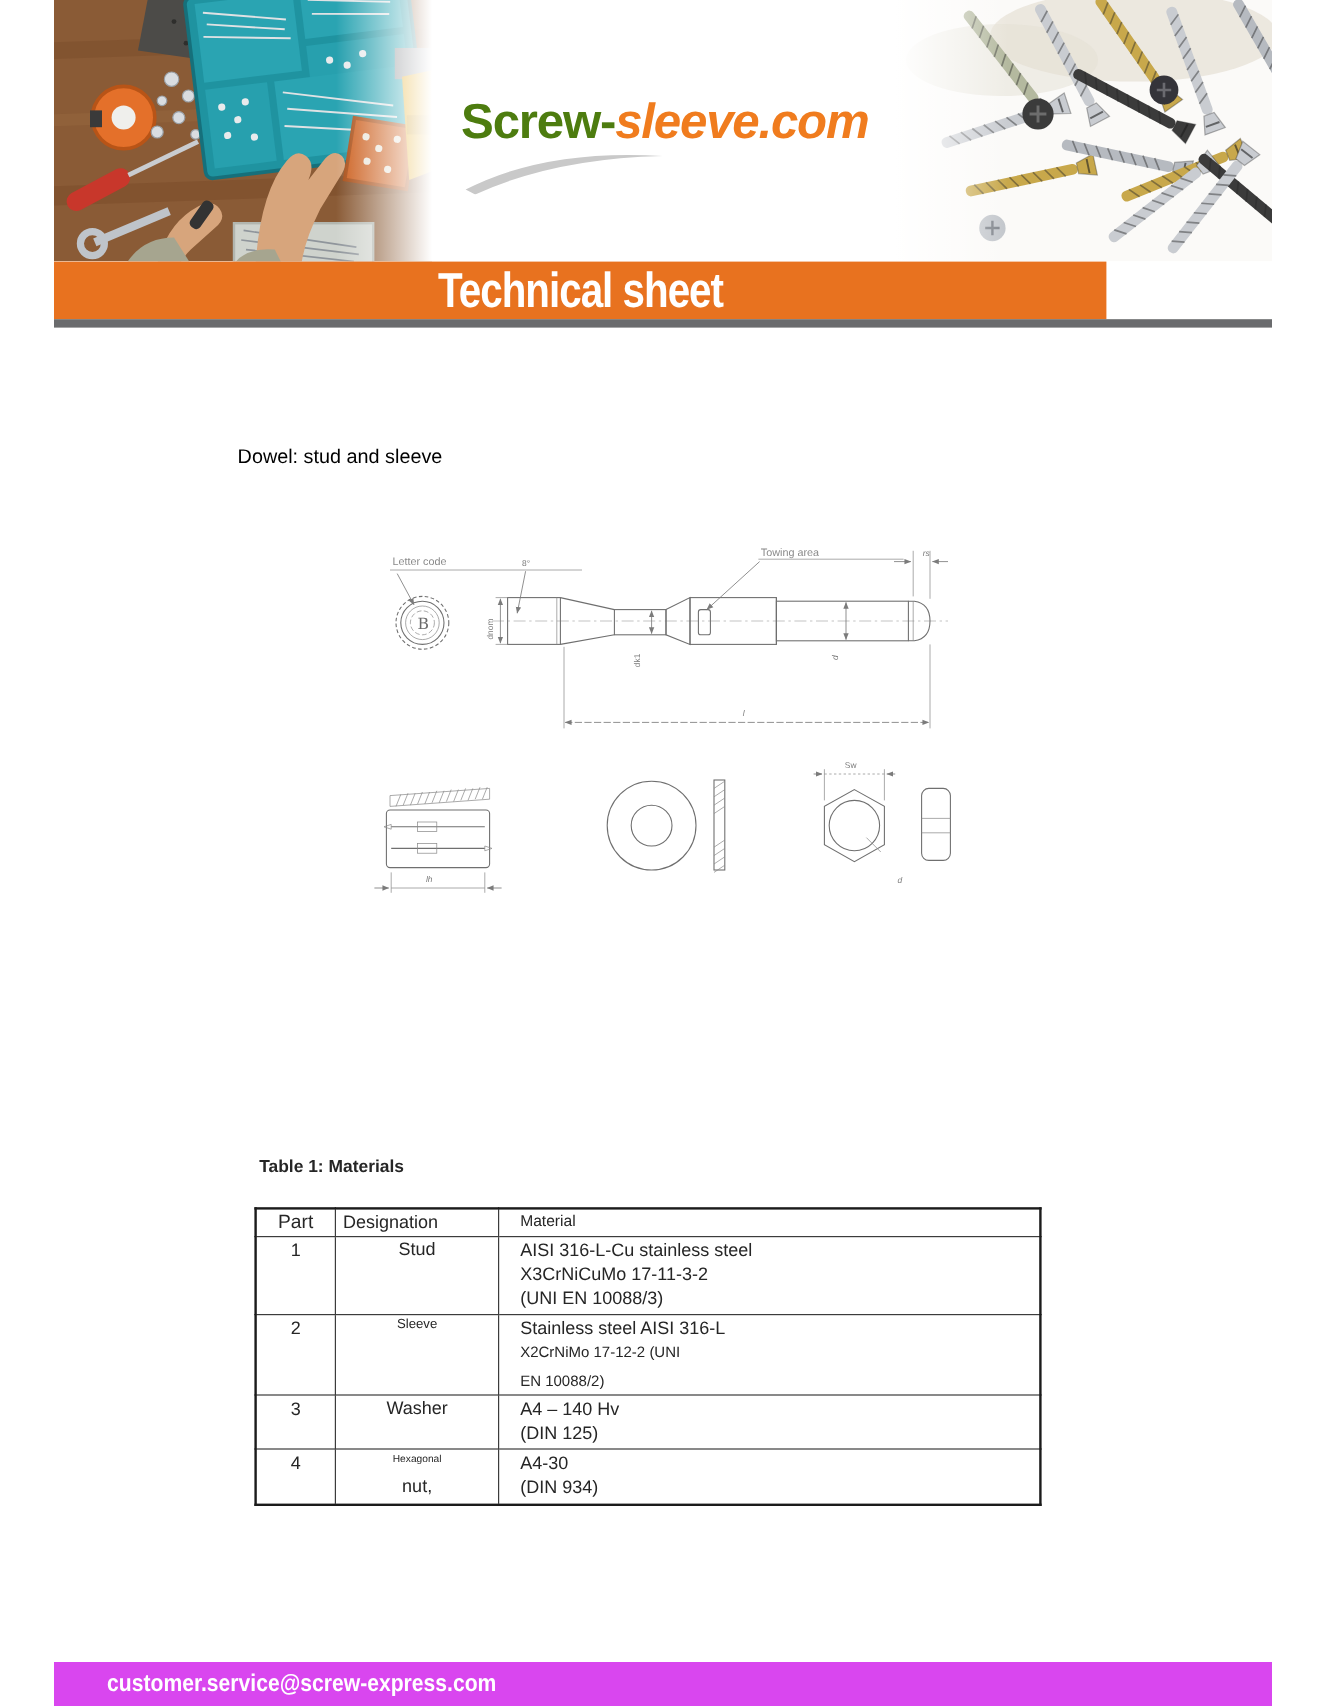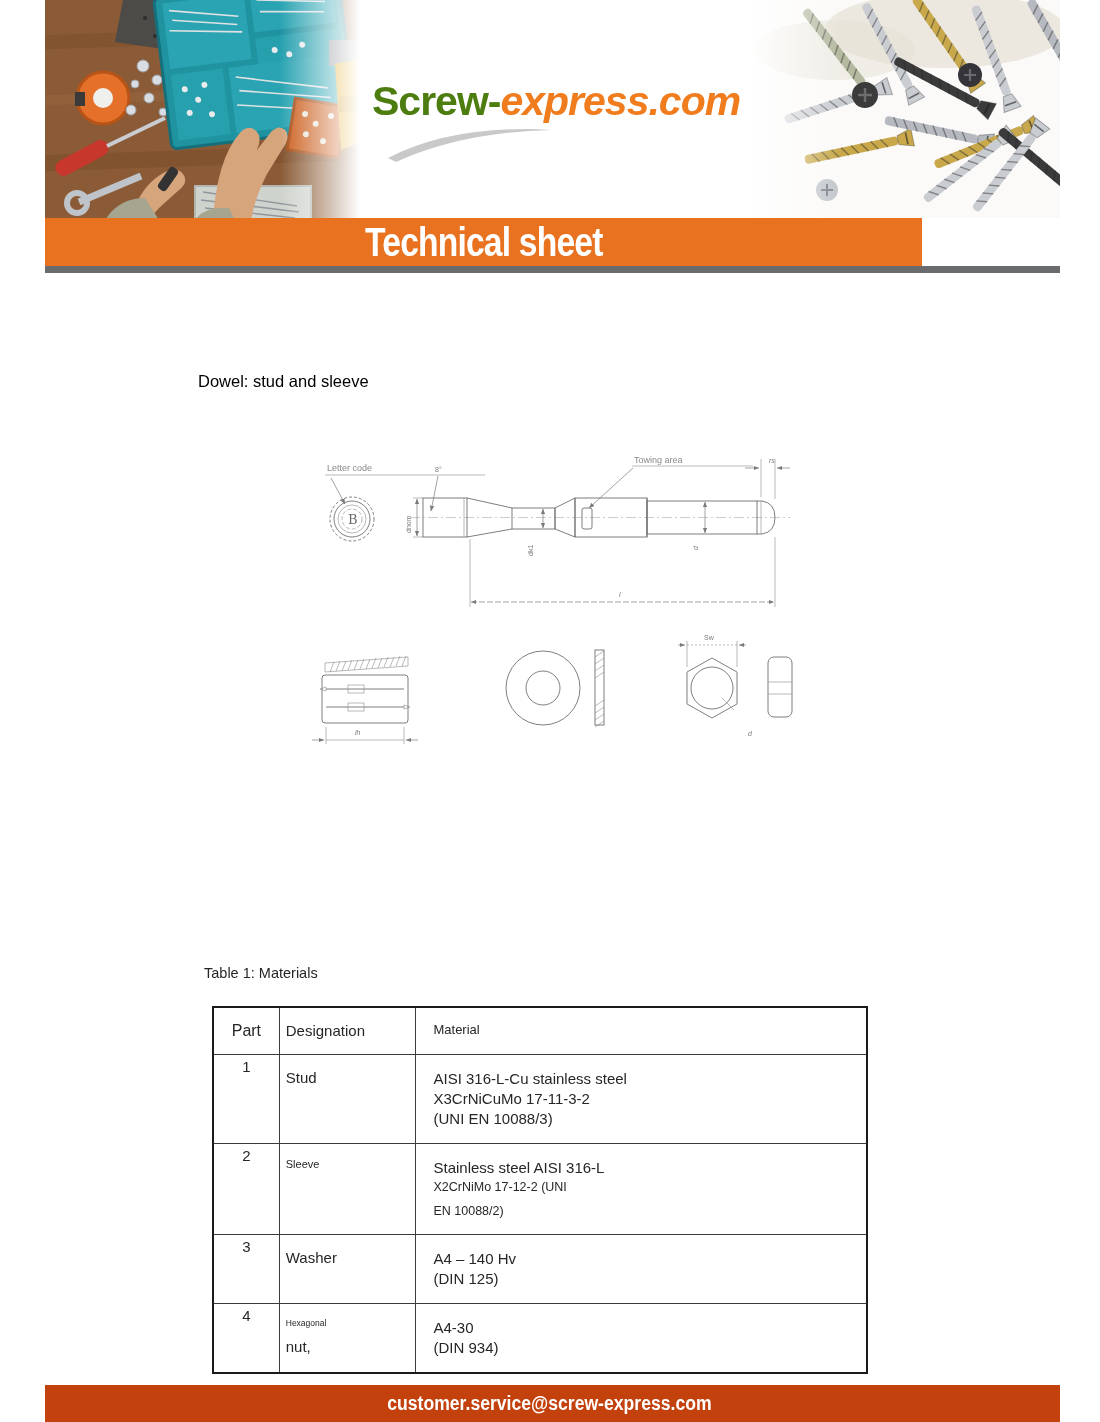--- a/index.html
+++ b/index.html
@@ -17,60 +17,60 @@
   .logo-swoosh{position:absolute;left:12px;top:44px;}
 
   .banner{position:absolute;left:45px;top:218px;width:877px;height:48px;background:#e8721f;
           display:flex;align-items:center;justify-content:center;}
   .banner-title{color:#ffffff;font-weight:bold;font-size:41px;letter-spacing:-1px;
                 transform:scaleX(.82);transform-origin:center;line-height:48px;}
   .gray-strip{position:absolute;left:45px;top:266px;width:1015px;height:7px;background:#6a6b6d;}
 
   
   .doc-heading{position:absolute;left:198px;top:372px;font-size:16.5px;color:#000000;}
-  .table-title{position:absolute;left:204px;top:965px;font-size:14.5px;color:#262626;font-weight:400;}
+  .table-title{position:absolute;left:216px;top:965px;font-size:14.5px;color:#262626;font-weight:700;}
 
   
   .drawing{position:absolute;left:290px;top:435px;}
   .dwg-stroke{stroke:#6f6f6f;stroke-width:.9;fill:none;}
   .dwg-thin{stroke:#8a8a8a;stroke-width:.6;fill:none;}
   .dwg-dim{stroke:#7b7b7b;stroke-width:.7;fill:none;}
   .dwg-center{stroke:#9b9b9b;stroke-width:.5;fill:none;stroke-dasharray:10 3 2 3;}
   .dwg-label{font-family:"Liberation Sans",sans-serif;font-size:9px;fill:#8a8a8a;}
   .dwg-dimtext{font-family:"Liberation Sans",sans-serif;font-size:7px;fill:#7b7b7b;}
   .dwg-italic{font-style:italic;}
   .dwg-letter{font-family:"DejaVu Serif",serif;font-size:13px;fill:#6a6a6a;}
 
   
   .mat-table{position:absolute;left:212px;top:1006px;width:656px;border-collapse:collapse;
              color:#262626;background:#fff;}
-  .mat-table td,.mat-table th{border:1px solid #3c3c3c;vertical-align:top;padding:14px 6px;margin-left:16px;}
+  .mat-table td,.mat-table th{border:1px solid #3c3c3c;vertical-align:top;padding:2px 6px;margin-left:16px;}
   .mat-table{border:2px solid #1b1b1b;}
   .mat-table th{font-weight:normal;text-align:left;}
   .col-part{width:55px;text-align:center;}
-  .col-desig{width:128px;}
+  .col-desig{width:128px;text-align:center;}
   .col-mat{width:459px;padding-left:17px !important;}
   .th-part{font-size:16px;text-align:center !important;}
   .th-desig{font-size:15px;}
   .th-mat{font-size:13px;}
   .cell-num{font-size:15px;text-align:center;padding-top:3px !important;}
   .cell-desig-lg{font-size:15px;display:block;}
   .cell-desig-sm{font-size:11px;display:block;}
   .cell-desig-xs{font-size:8.5px;display:block;margin-bottom:10px;}
   .mline{display:block;font-size:15px;line-height:20px;}
   .mline-sm{display:block;font-size:12.5px;line-height:18px;}
   .gap-top{margin-top:6px;}
   .row-h2 td{height:58px;}
   .row-h3 td{height:56px;}
   .row-h4 td{height:39px;}
   .row-h5 td{height:40px;}
 
   
-  .footer-bar{position:absolute;left:45px;top:1385px;width:1015px;height:37px;background:#c2410c;
-              display:flex;align-items:center;justify-content:center;}
+  .footer-bar{position:absolute;left:45px;top:1385px;width:1015px;height:37px;background:#d946ef;
+              display:flex;align-items:center;justify-content:flex-start;}
   .footer-email{color:#ffffff;font-weight:bold;font-size:20px;margin-right:50px;
                 transform:scaleX(.88);transform-origin:right center;letter-spacing:0;}
 </style>
 </head>
 <body>
 
 <div class="page">
 
   <div class="photo photo-left">
     <svg width="315" height="218" viewBox="0 0 315 218">
@@ -178,21 +178,21 @@
         <path d="M86,220 q8,-34 34,-48 q12,-6 18,2 q6,8 -4,16 l-20,18 q-8,8 -10,14 z" fill="#d7a57c"></path>
         <rect x="118" y="166" width="10" height="26" rx="4" fill="#333333" transform="rotate(35 123 179)"></rect>
         <path d="M60,220 q14,-22 40,-22 l14,22 z" fill="#a6a58f"></path>
         <path d="M150,220 q10,-14 34,-12 l6,12 z" fill="#a6a58f"></path>
       </g>
       <rect x="235" y="0" width="80" height="218" fill="url(#fadeR)"></rect>
     </svg>
   </div>
 
   <div class="logo-wrap">
-    <span class="logo-text"><span class="logo-prefix">Screw-</span><span class="logo-suffix">express.com</span></span>
+    <span class="logo-text"><span class="logo-prefix">Screw-</span><span class="logo-suffix">sleeve.com</span></span>
     <svg class="logo-swoosh" width="170" height="40" viewBox="0 0 170 40">
       <path d="M4,36 Q70,2 168,8 Q78,10 12,40 Z" fill="#c9c9c9"></path>
     </svg>
   </div>
 
   <div class="photo photo-right">
     <svg width="315" height="218" viewBox="0 0 315 218">
       <defs>
         <linearGradient id="fadeL" x1="0" y1="0" x2="1" y2="0">
           <stop offset="0" stop-color="#ffffff" stop-opacity="1"></stop>

